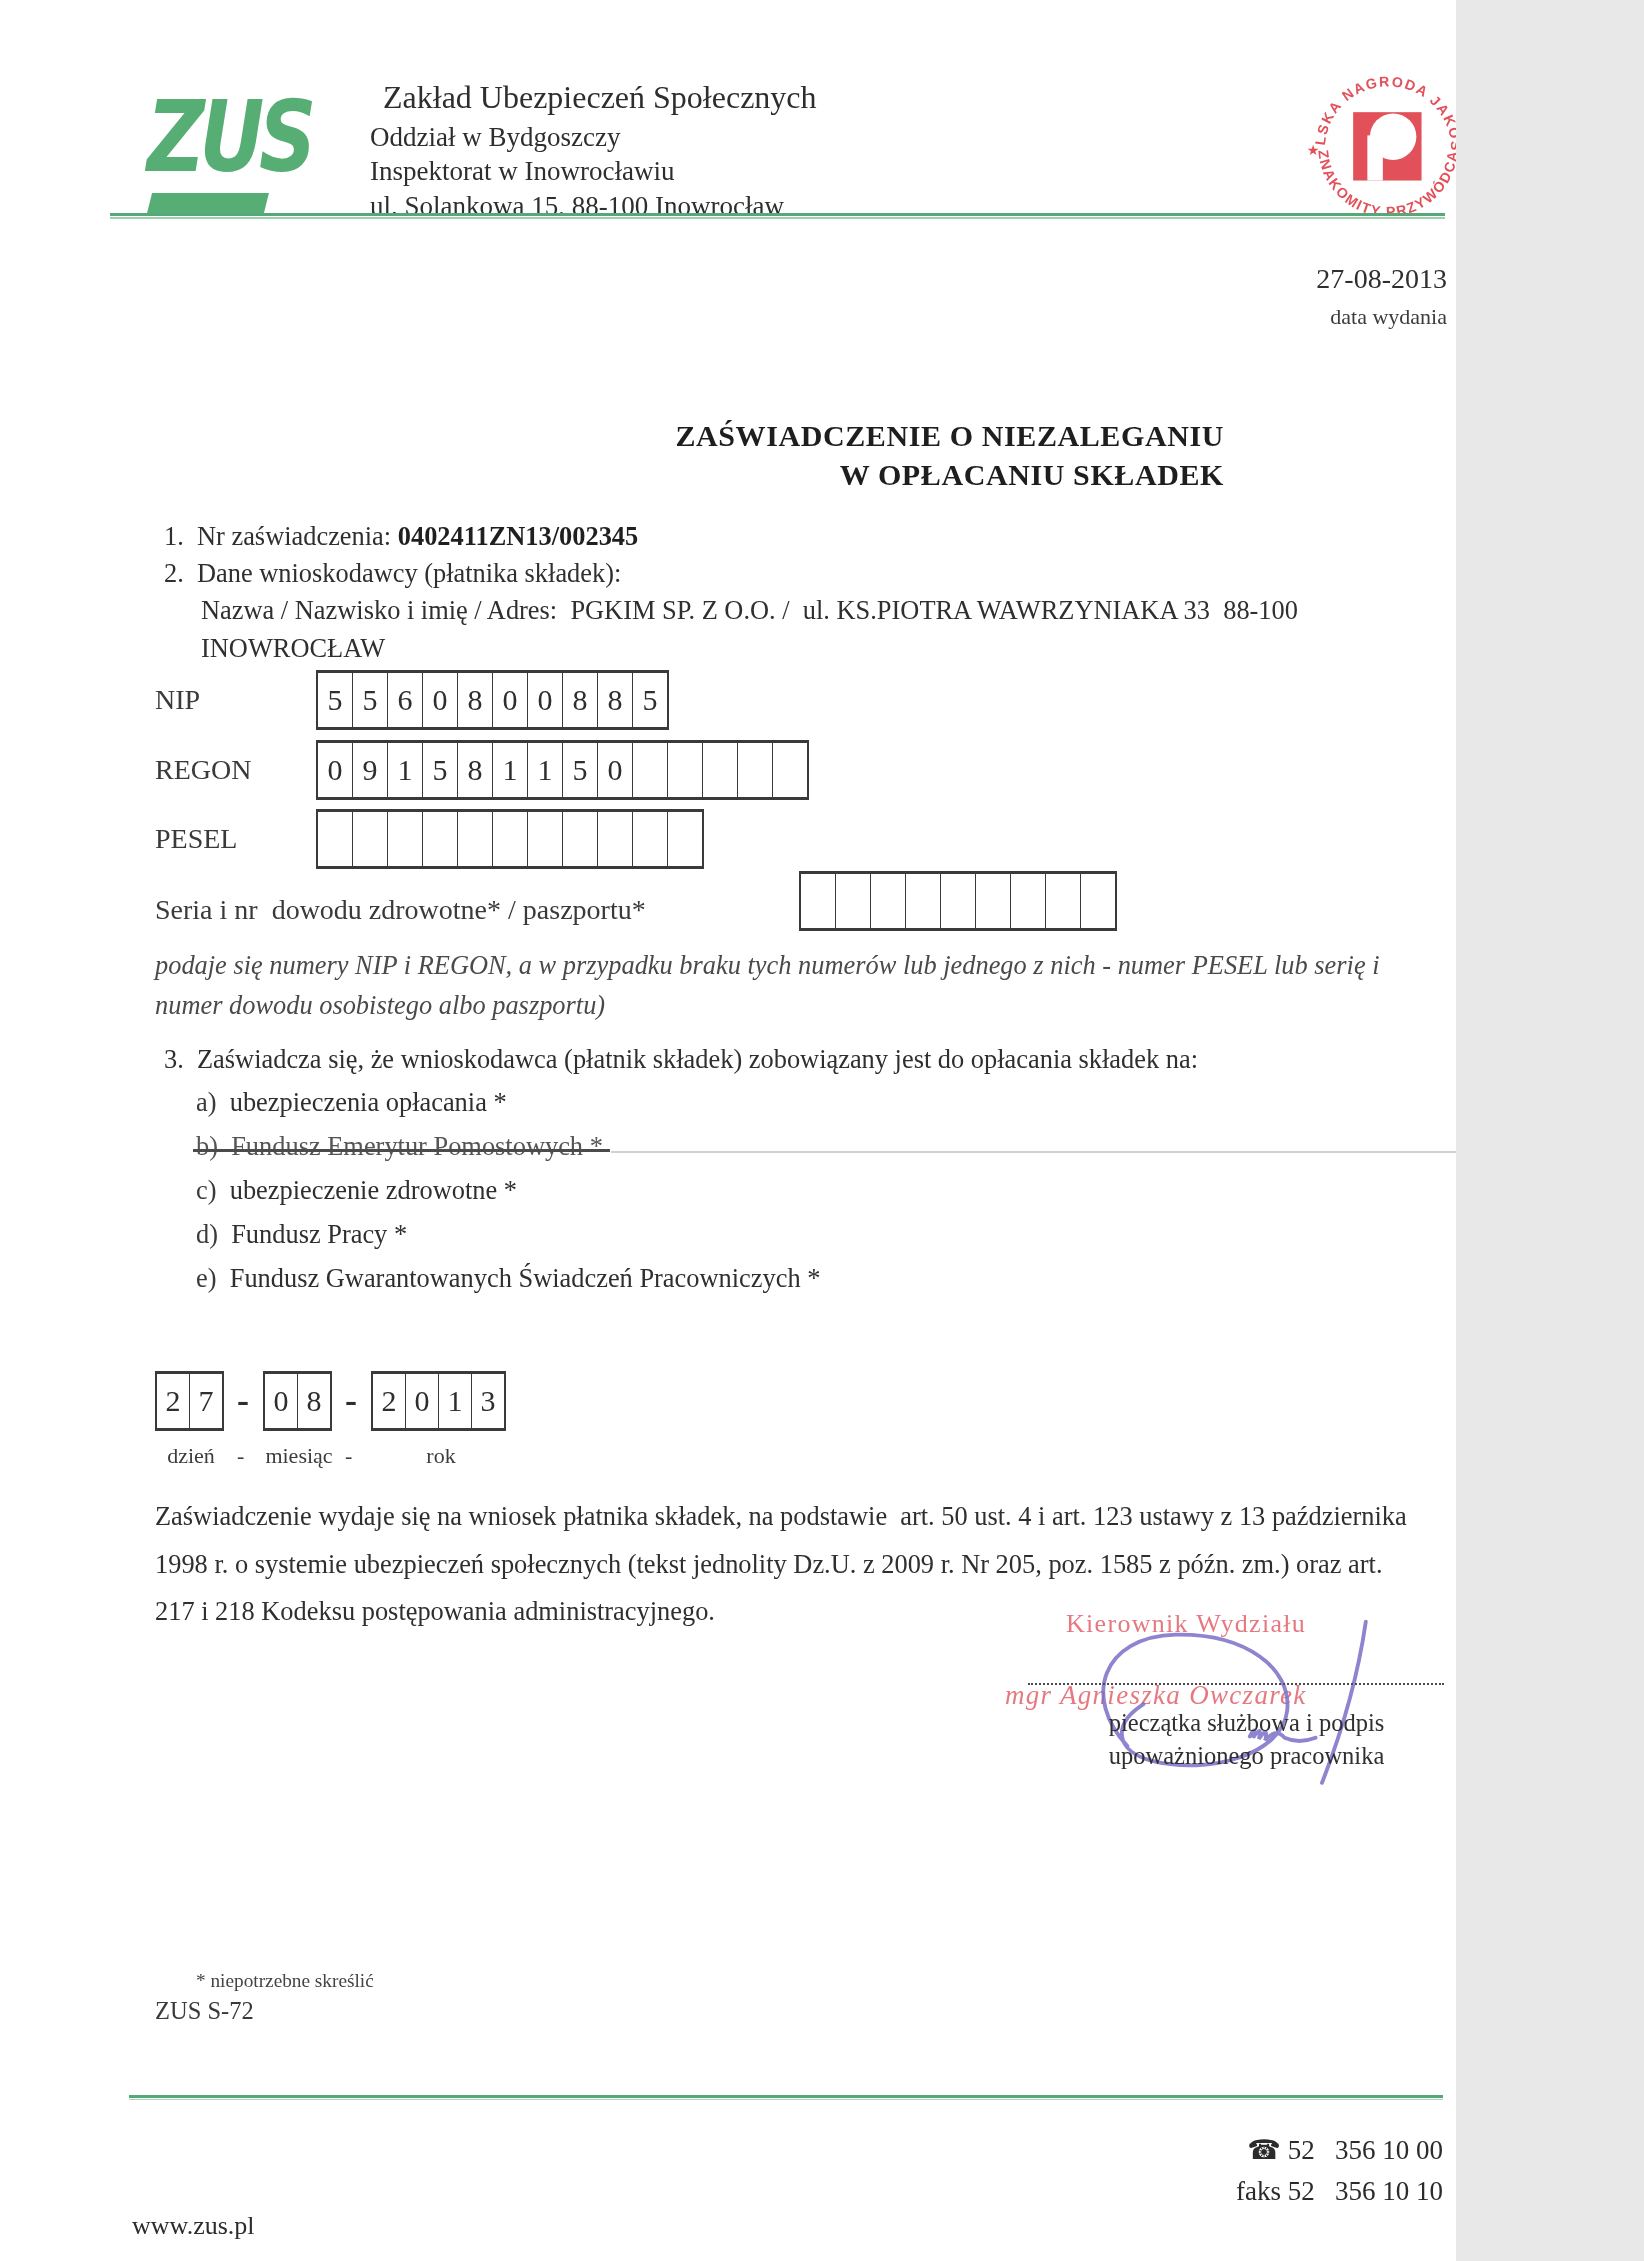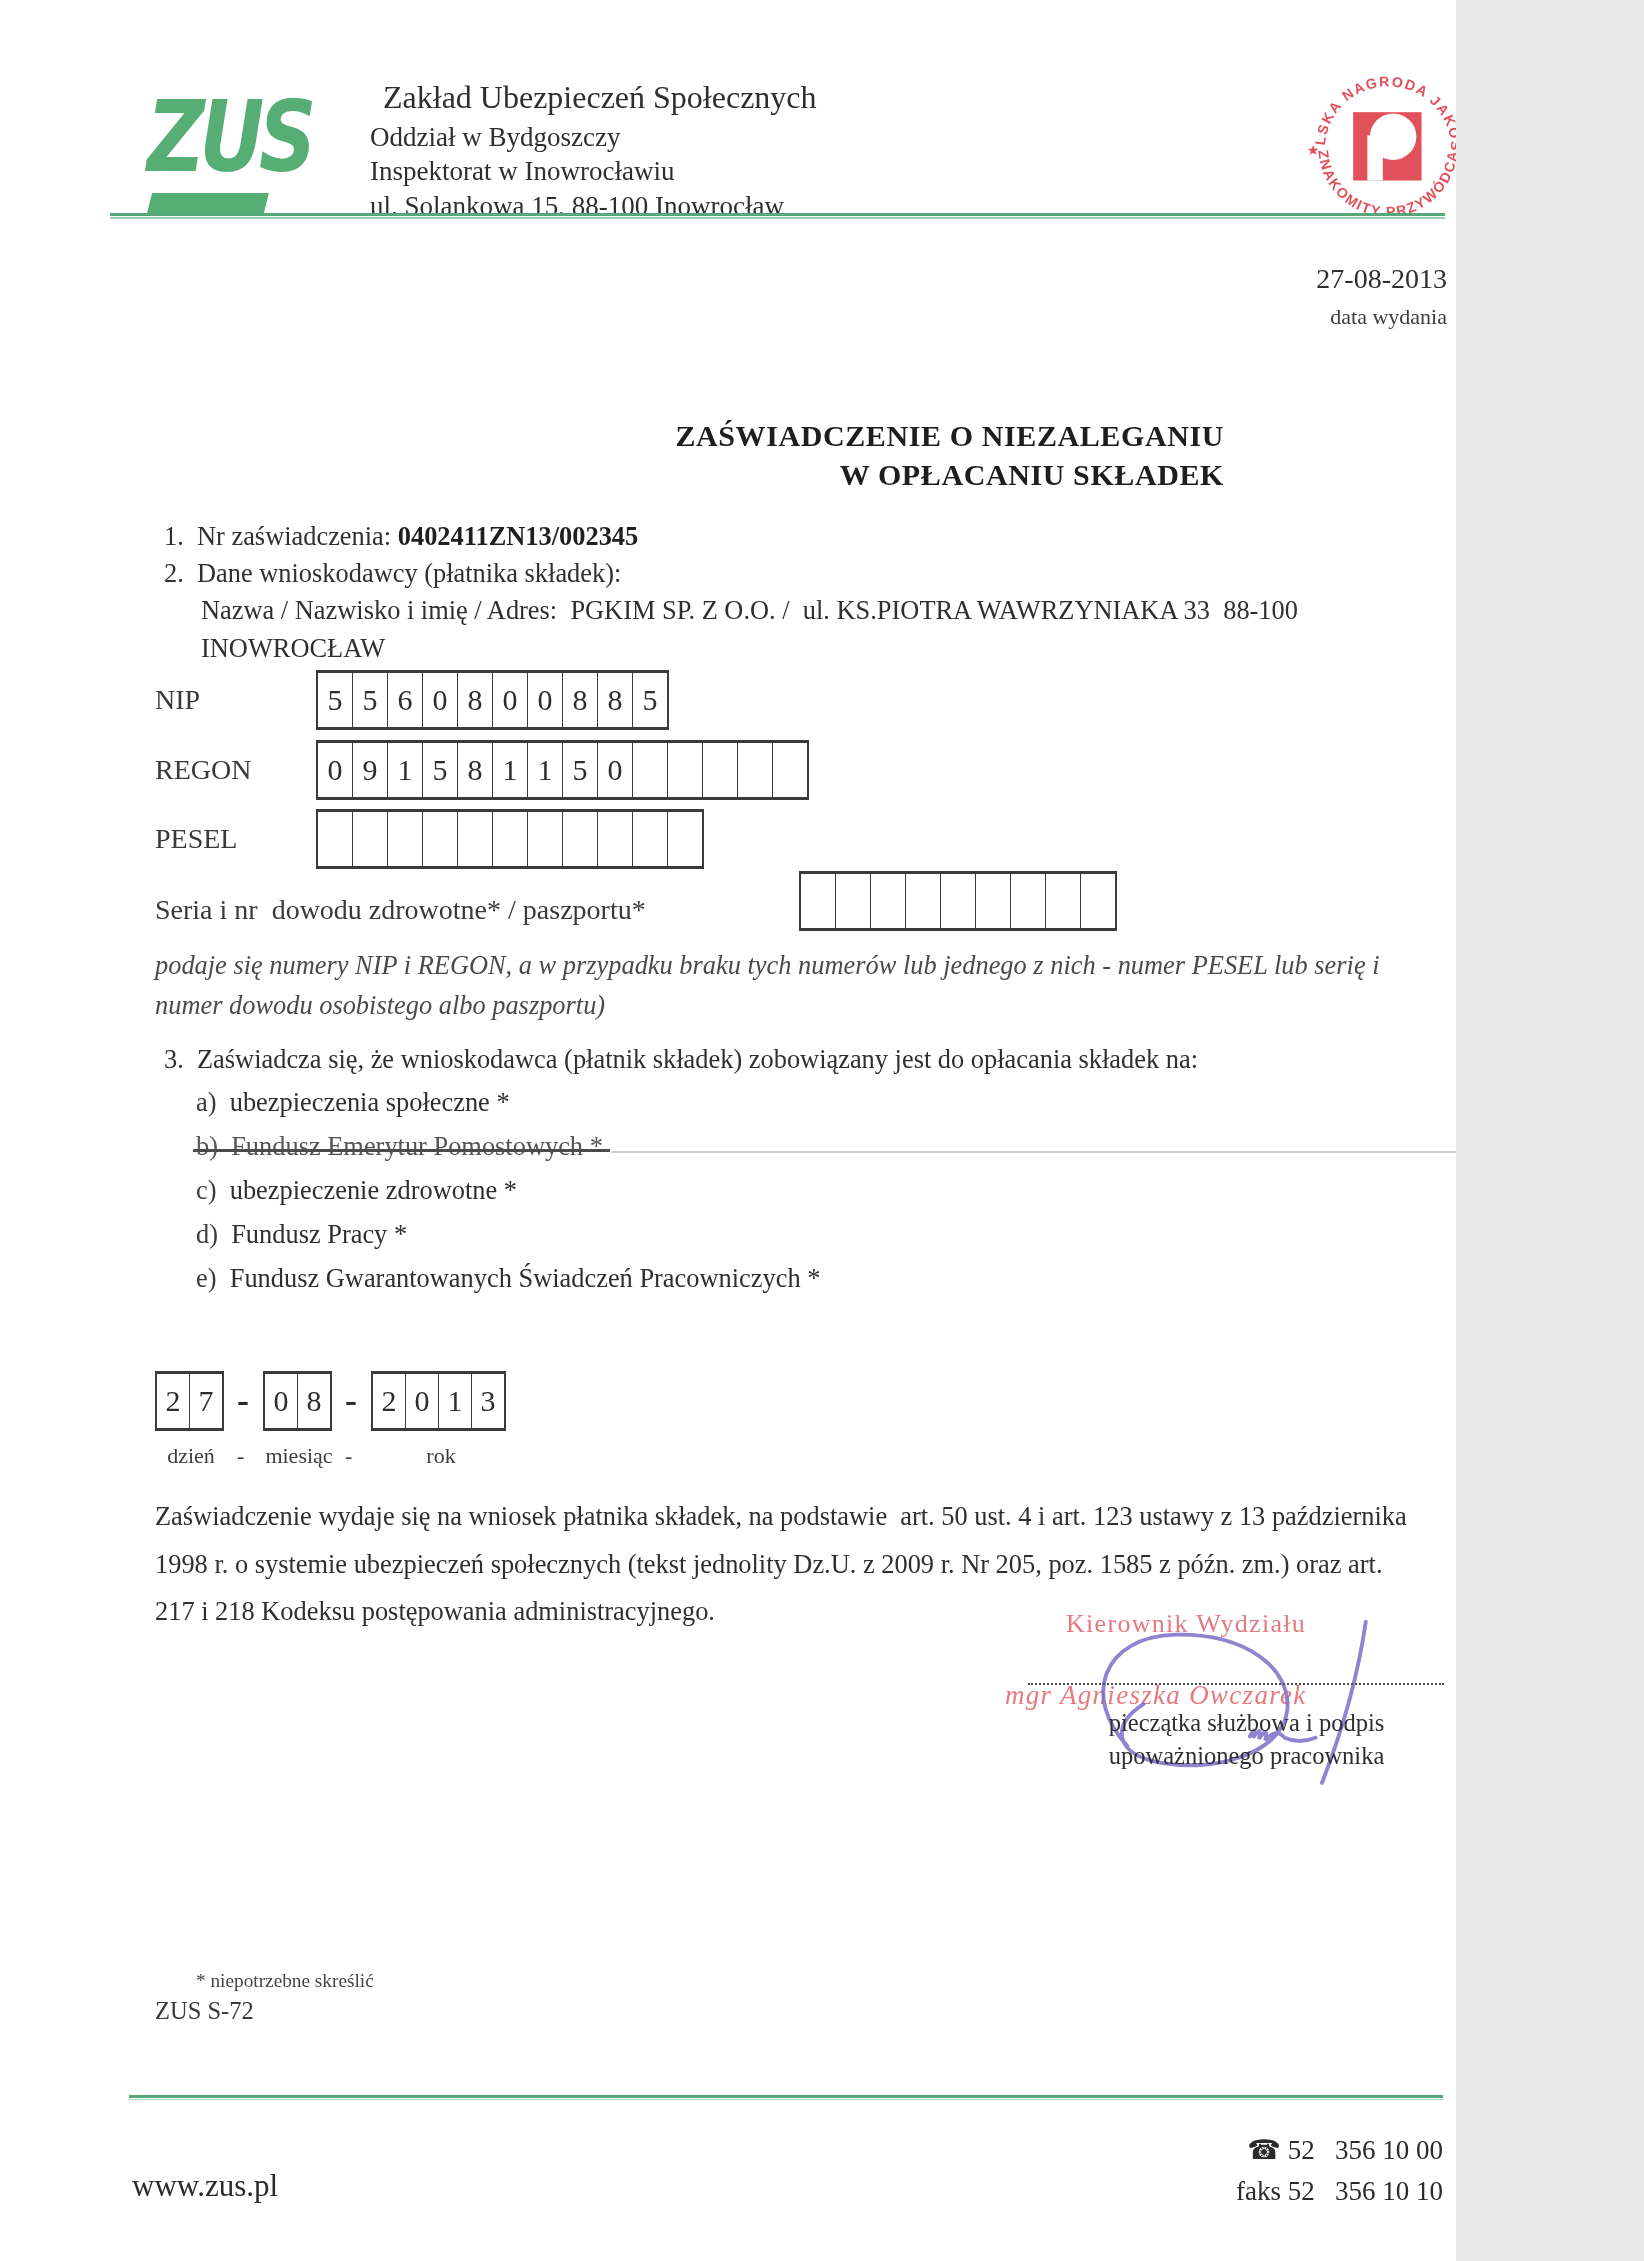--- a/index.html
+++ b/index.html
@@ -41,21 +41,21 @@
 
   .date-sep{font-size:36px;color:#2e2e2e;font-weight:bold;}
   .date-label{font-size:22px;color:#3c3c3c;text-align:center;}
 
   .stamp-red{color:rgba(224,86,96,.8);filter:blur(0.5px);letter-spacing:1.3px;}
   .dotted-line{position:absolute;left:1028px;top:1683px;width:416px;border-bottom:2.6px dotted #4a4a4a;}
   .sig-caption{font-size:24.5px;color:#2f2f2f;text-align:center;line-height:33px;}
 
   .footnote1{font-size:19.3px;color:#444;margin-left:41px;}
   .footnote2{font-size:24.5px;color:#3a3a3a;}
-  .site{font-size:31px;color:#2b2b2b;}
+  .site{font-size:26px;color:#2b2b2b;margin-top:43px;}
   .contact{font-size:27px;color:#2b2b2b;text-align:right;}
 </style>
 </head>
 <body>
 
 <div id="page">
 
   <svg class="abs" style="left:143px;top:67px" width="180" height="149" viewBox="0 0 280 232">
     <text x="6" y="162" font-family="DejaVu Sans, sans-serif" font-style="italic" font-weight="bold" font-size="152" fill="#57ae74" letter-spacing="-10" textLength="256" lengthAdjust="spacingAndGlyphs">ZUS</text>
     <polygon points="14,196 196,196 188,228 6,228" fill="#57ae74"></polygon>
@@ -158,21 +158,21 @@
       <div class="cell"></div>
       <div class="cell"></div>
       <div class="cell"></div>
     </div>
 
   <div class="abs italic-note" style="left:155px;top:950px">podaje się numery NIP i REGON, a w przypadku braku tych numerów lub jednego z nich - numer PESEL lub serię i</div>
   <div class="abs italic-note" style="left:155px;top:990px">numer dowodu osobistego albo paszportu)</div>
 
   <div class="abs body-line" style="left:164px;top:1044px"><span>3.</span><span>  </span><span>Zaświadcza się, że wnioskodawca (płatnik składek) zobowiązany jest do opłacania składek na:</span></div>
 
-  <div class="abs" style="left:196px;top:1087px"><span class="list-letter">a)</span><span class="list-text">  </span><span class="list-text">ubezpieczenia społeczne *</span></div>
+  <div class="abs" style="left:196px;top:1087px"><span class="list-letter">a)</span><span class="list-text">  </span><span class="list-text">ubezpieczenia opłacania *</span></div>
   <div class="abs struck" style="left:196px;top:1131px"><span class="list-letter">b)</span><span class="list-text">  </span><span class="list-text">Fundusz Emerytur Pomostowych *</span></div>
   <div class="abs" style="left:196px;top:1175px"><span class="list-letter">c)</span><span class="list-text">  </span><span class="list-text">ubezpieczenie zdrowotne *</span></div>
   <div class="abs" style="left:196px;top:1219px"><span class="list-letter">d)</span><span class="list-text">  </span><span class="list-text">Fundusz Pracy *</span></div>
   <div class="abs" style="left:196px;top:1263px"><span class="list-letter">e)</span><span class="list-text">  </span><span class="list-text">Fundusz Gwarantowanych Świadczeń Pracowniczych *</span></div>
 
   <div class="strike-dark" style="top:1149px"></div>
   <div class="strike-faint" style="top:1151px"></div>
 
 
   <div class="cells cells--date" style="left:155px;top:1371px">

